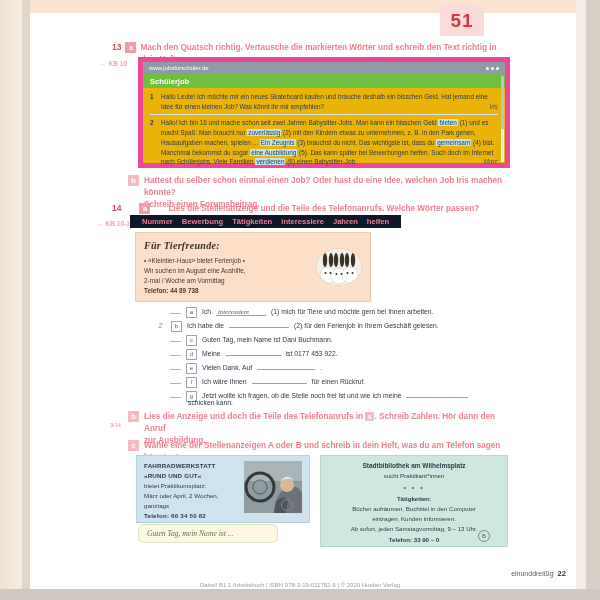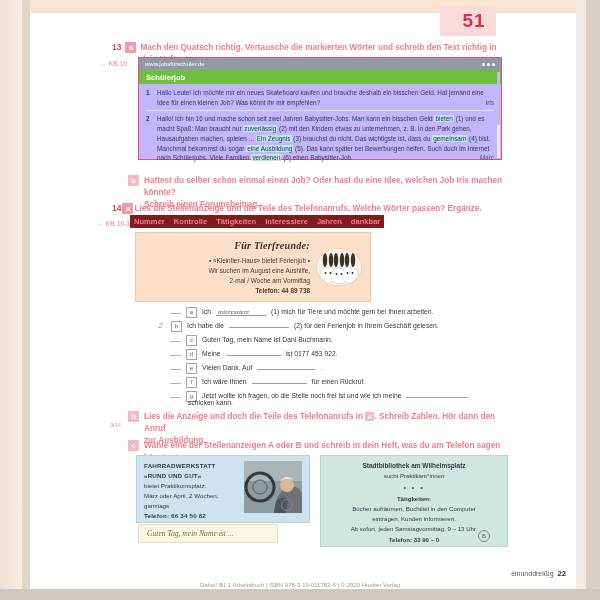--- a/index.html
+++ b/index.html
@@ -23,42 +23,41 @@
   .topband{position:absolute;left:30px;top:0;right:24px;height:13px;background:#fbe3cf;}
   .bottomband{position:absolute;left:0;bottom:0;width:600px;height:11px;background:#cfc8c0;}
 
   
   .pagebadge{
     position:absolute;left:440px;top:6px;width:44px;height:30px;
     background:#fbdada;color:#d5374a;
     font-weight:bold;font-size:19px;
     display:flex;align-items:center;justify-content:center;
     letter-spacing:1px;
-    padding-left:12px;
   }
   .ex-num{color:#e0465f;font-weight:bold;font-size:8.5px;}
   .tagbox{
     display:inline-flex;align-items:center;justify-content:center;
     width:11px;height:11px;background:#f7b9c2;color:#ffffff;
     font-size:7.5px;font-weight:bold;vertical-align:middle;
   }
   .tagbox.strong{background:#f29aa8;}
   .instr{
     color:#ee7e8e;font-size:8.2px;line-height:1.45;font-weight:bold;
   }
   .kb-ref{
     position:absolute;color:#f0a4b1;font-size:6.6px;font-weight:bold;
   }
 
   
   .row{position:absolute;display:flex;align-items:flex-start;}
 
   
   .browser{
-    position:absolute;background:#c4b5fd;border:1px solid #ec4899;
+    position:absolute;background:#eab308;border:5px solid #ec4899;
   }
   .browser-bar{
     height:12px;background:#8f9aa4;display:flex;align-items:center;
     padding:0 6px;justify-content:space-between;
   }
   .browser-url{color:#ffffff;font-size:6px;}
   .dots{display:flex;gap:2px;}
   .dots i{width:3px;height:3px;background:#ffffff;border-radius:50%;display:block;}
   .browser-title{
     background:#6fbf3f;color:#ffffff;font-weight:bold;font-size:7.6px;
@@ -74,30 +73,30 @@
   .hl{background:#bfe3ef;padding:0 1px;}
   .post-sep{height:1px;background:#dde4ea;margin:1px 7px 0 7px;}
   .scrollbar{
     position:absolute;right:1px;top:14px;bottom:1px;width:3px;background:#e8edf1;
   }
   .scrollbar span{position:absolute;top:0;left:0;width:3px;height:62%;background:#b9c4ce;display:block;}
 
   
   .wordbank{
     position:absolute;display:flex;gap:9px;align-items:center;
-    background:#7f1d1d;padding:2px 4px;justify-content:space-between;
+    background:#0f172a;padding:2px 12px;justify-content:space-between;
   }
   .wordbank span{color:#ee7e8e;font-size:7.6px;font-weight:bold;}
 
   
   .ad-tier{
     position:absolute;background:#fbdfc8;border:1px solid #f0c9a8;
     display:flex;align-items:center;padding:5px 8px;gap:6px;
   }
-  .ad-tier .txt{flex:1;color:#4a3a2c;font-size:6.4px;line-height:1.55;text-align:right;}
+  .ad-tier .txt{flex:1;color:#4a3a2c;font-size:6.4px;line-height:1.55;}
   .ad-tier .hdr{
     font-family:"Liberation Serif", serif;font-style:italic;font-weight:bold;
     font-size:10px;color:#3c3026;margin-bottom:2px;letter-spacing:.3px;
   }
   .ad-tier .tel{font-weight:bold;}
   .bunnies{
     width:44px;height:36px;border-radius:50%;background:#ffffff;
     overflow:hidden;position:relative;flex:none;border:1px solid #e9d3bd;
   }
 
@@ -212,37 +211,37 @@
   </div>
 
   <div class="row" style="left:128px;top:175px;width:380px;gap:5px;">
     <span class="tagbox">b</span>
     <span class="instr" style="flex:1;">
       <span>Hattest du selber schon einmal einen Job? Oder hast du eine Idee, welchen Job Iris machen könnte?</span><br>
       <span>Schreib einen Forumsbeitrag.</span>
     </span>
   </div>
 
-  <div class="row" style="left:112px;top:203px;width:400px;gap:1px;">
+  <div class="row" style="left:112px;top:203px;width:400px;gap:18px;">
     <span class="ex-num">14</span>
     <span class="tagbox strong">a</span>
     <span class="instr" style="flex:1;">Lies die Stellenanzeige und die Teile des Telefonanrufs. Welche Wörter passen? Ergänze.</span>
   </div>
 
   <div class="kb-ref" style="left:97px;top:220px;">
     ← <span>KB 10-11</span>
   </div>
 
   <div class="wordbank" style="left:130px;top:215px;">
     <span>Nummer</span>
-    <span>Kontrolle</span>
+    <span>Bewerbung</span>
     <span>Tätigkeiten</span>
     <span>interessiere</span>
     <span>Jahren</span>
-    <span>dankbar</span>
+    <span>helfen</span>
   </div>
 
   <div class="ad-tier" style="left:135px;top:232px;width:218px;height:58px;">
     <div class="txt">
       <div class="hdr">Für Tierfreunde:</div>
       <div>• «Kleintier-Haus» bietet Ferienjob •</div>
       <div>Wir suchen im August eine Aushilfe,</div>
       <div>2-mal / Woche am Vormittag</div>
       <div class="tel">Telefon: 44 89 738</div>
     </div>
@@ -374,19 +373,19 @@
     <div>sucht Praktikant*innen</div>
     <div class="ad-dots">• • •</div>
     <div class="t2">Tätigkeiten:</div>
     <div>Bücher aufräumen, Buchtitel in den Computer</div>
     <div>eintragen, Kunden informieren.</div>
     <div>Ab sofort, jeden Samstagvormittag, 9 – 13 Uhr.</div>
     <div class="t2" style="margin-top:2px;">Telefon: 33 90 – 0</div>
   </div>
   <div class="circ-letter" style="left:478px;top:530px;">B</div>
 
-  <div class="note" style="left:138px;top:524px;width:122px;">Guten Tag, mein Name ist ...</div>
+  <div class="note" style="left:138px;top:524px;width:122px;border-radius:6px;">Guten Tag, mein Name ist ...</div>
 
   <div class="folio">
     <span>einunddreißig</span><b>22</b>
   </div>
   <div class="copyright">Dabei! B1.1 Arbeitsbuch | ISBN 978-3-19-011782-6 | © 2020 Hueber Verlag</div>
 </div>
 
 </body></html>

